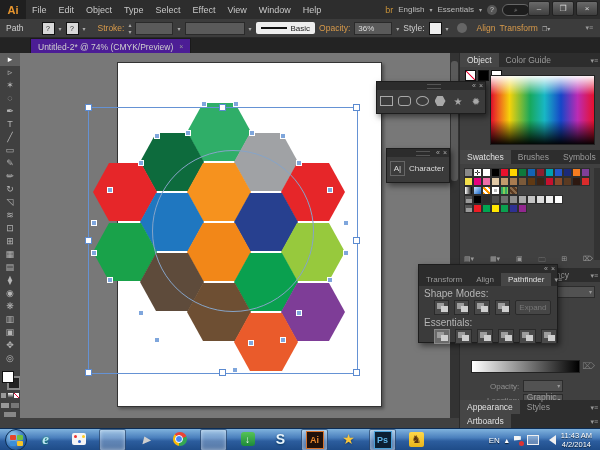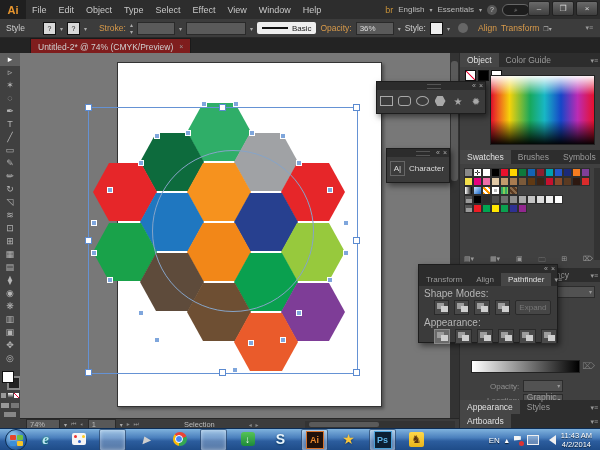--- a/index.html
+++ b/index.html
@@ -29,21 +29,21 @@
         display:flex;align-items:center;justify-content:center;}
   .dd{color:#aaa;font-size:6px;}
   .orange{color:#d89a4a;}
   .field{background:#5a5a5a;border:1px solid #2a2a2a;height:11px;display:flex;align-items:center;
          padding:0 3px;color:#ddd;font-size:8px;}
   #brush-btn{background:#eee;color:#222;border-radius:2px;height:12px;display:flex;align-items:center;
              gap:4px;padding:0 5px;font-size:8px;}
   #brush-line{width:26px;height:2px;background:#111;}
   
   #tabbar{left:0;top:38px;width:600px;height:15px;background:#232323;}
-  #doctab{position:absolute;left:30px;top:0;height:15px;background:#7f1d1d;border:1px solid #1a1a1a;
+  #doctab{position:absolute;left:30px;top:0;height:15px;background:#4c1d95;border:1px solid #1a1a1a;
           display:flex;align-items:center;gap:6px;padding:0 7px;font-size:8.5px;color:#d0d0d0;}
   
   #toolbar{left:0;top:53px;width:20px;height:365px;background:#404040;border-right:1px solid #2e2e2e;}
   .tool{width:20px;height:13px;display:flex;align-items:center;justify-content:center;
         color:#b5b5b5;font-size:9px;line-height:13px;}
   .tool.sel{background:#5f5f5f;color:#fff;}
   #fs-chips{position:absolute;left:2px;top:318px;width:16px;height:16px;}
   #fs-fill{position:absolute;left:0;top:0;width:10px;height:10px;background:#fff;border:1px solid #111;}
   #fs-stroke{position:absolute;left:5px;top:5px;width:10px;height:10px;background:#222;border:2px solid #888;}
   .mini-row{position:absolute;left:1px;width:18px;display:flex;justify-content:space-between;}
@@ -190,21 +190,21 @@
       <span id="search-pill">⌕</span>
     </div>
     <div id="win-controls">
       <span class="wc">–</span>
       <span class="wc">❐</span>
       <span class="wc">×</span>
     </div>
   </div>
 
   <div id="controlbar" class="abs">
-    <span>Style</span>
+    <span>Path</span>
     <span class="chip" style="margin-left:14px">?</span>
     <span class="dd">▾</span>
     <span class="chip">?</span>
     <span class="dd">▾</span>
     <span class="orange" style="margin-left:8px">Stroke:</span>
     <span class="dd">▴<br>▾</span>
     <span class="field" style="width:30px"></span>
     <span class="dd">▾</span>
     <span class="field" style="width:52px"></span>
     <span class="dd">▾</span>
@@ -541,21 +541,21 @@
         <span class="pfb">
           <span class="ovl-a"></span>
           <span class="ovl-b"></span>
         </span>
         <span class="pfb">
           <span class="ovl-a"></span>
           <span class="ovl-b"></span>
         </span>
         <span id="expand-btn">Expand</span>
       </div>
-    <div class="pf-lab">Appearance:</div>
+    <div class="pf-lab">Essentials:</div>
     <div class="pf-row" id="pathfinder-row">
         <span class="pfb on">
           <span class="ovl-a"></span>
           <span class="ovl-b"></span>
         </span>
         <span class="pfb">
           <span class="ovl-a"></span>
           <span class="ovl-b"></span>
         </span>
         <span class="pfb">
@@ -570,33 +570,20 @@
           <span class="ovl-a"></span>
           <span class="ovl-b"></span>
         </span>
         <span class="pfb">
           <span class="ovl-a"></span>
           <span class="ovl-b"></span>
         </span>
       </div>
   </div>
 
-  <div id="statusbar" class="abs">
-    <span class="sb-field" style="margin-left:6px;width:26px">74%</span>
-    <span class="dd">▾</span>
-    <span class="sb-arrows">⏮ ◂</span>
-    <span class="sb-field" style="width:20px">1</span>
-    <span class="dd">▾</span>
-    <span class="sb-arrows">▸ ⏭</span>
-    <span id="sb-status">Selection</span>
-    <span class="sb-arrows" style="margin-left:30px">◂ ▸</span>
-    <span id="hscroll">
-        <span id="hthumb"></span>
-      </span>
-  </div>
 
   <div id="taskbar" class="abs">
     <div id="start-orb">
       <span class="orb-q" style="background:#e4452c"></span>
       <span class="orb-q" style="background:#6fc040"></span>
       <span class="orb-q" style="background:#3a8fd8"></span>
       <span class="orb-q" style="background:#f5c428"></span>
     </div>
     <div id="tb-apps" style="display:flex;gap:8px">
         <span class="tb-app">

